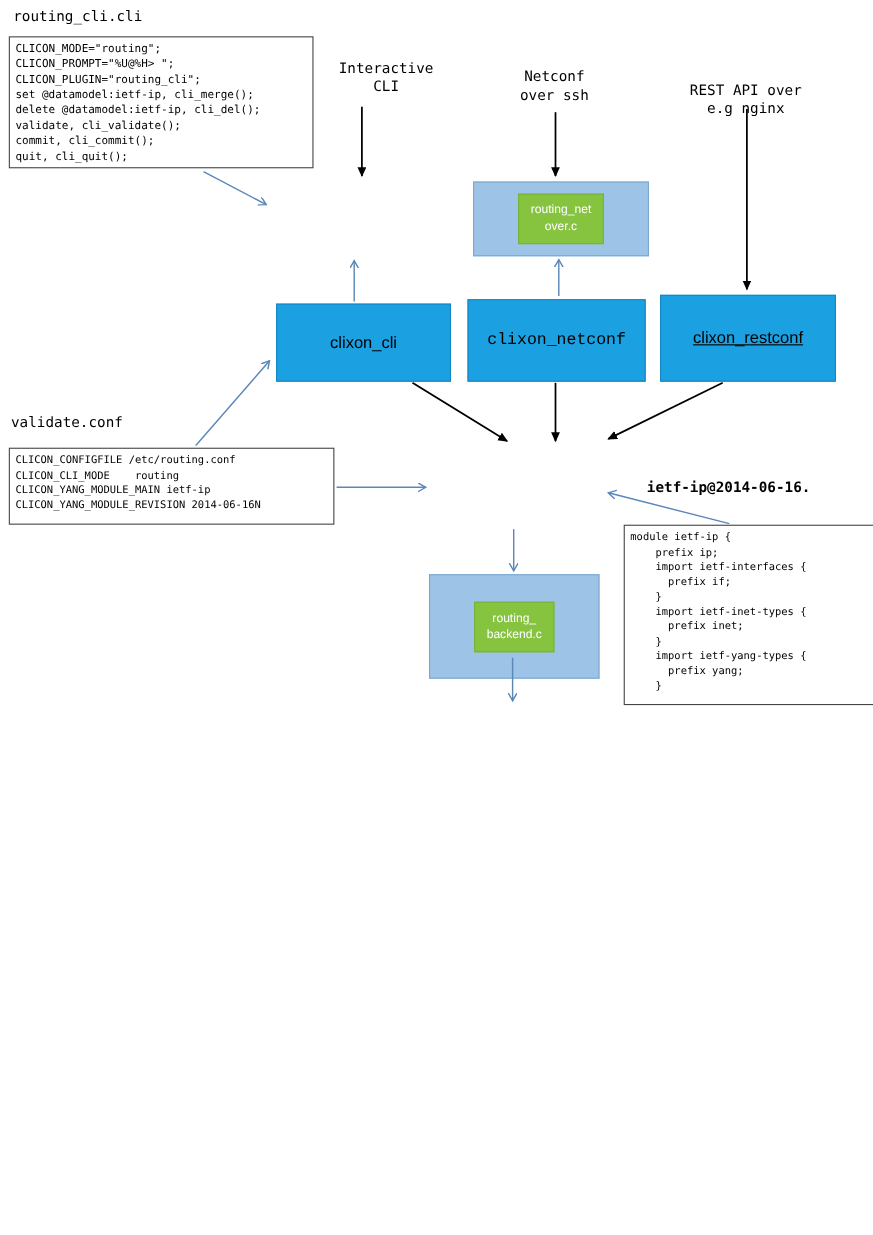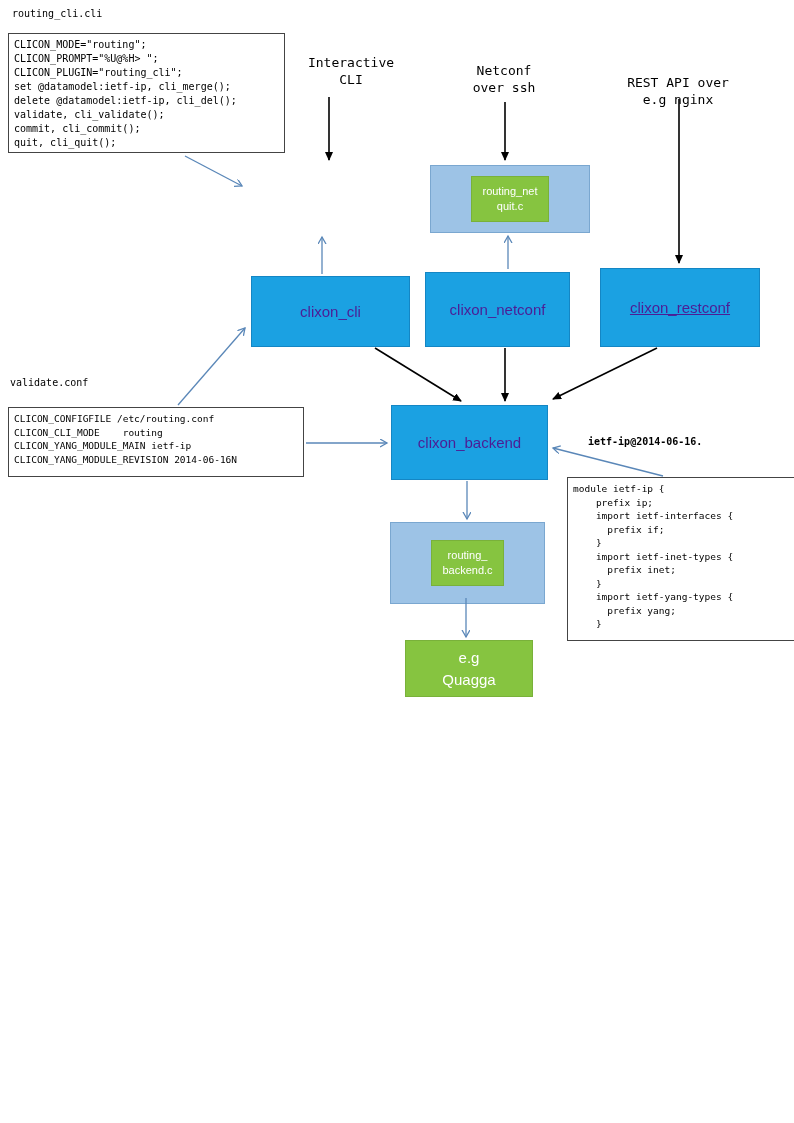--- a/index.html
+++ b/index.html
@@ -5,33 +5,33 @@
   :root{
     --node-blue:#1BA1E2;
     --node-light-blue:#9DC3E6;
     --node-green:#86C440;
     --arrow-blue:#5A87B8;
   }
   *{margin:0;padding:0;box-sizing:border-box;}
   html,body{width:794px;height:1123px;overflow:hidden;background:#ffffff;}
   #canvas{position:relative;width:794px;height:1123px;background:#ffffff;
           font-family:"DejaVu Sans Mono", monospace;}
-  .mono-title{position:absolute;font-size:10px;color:#000;white-space:pre;
+  .mono-title{position:absolute;font-size:13px;color:#000;white-space:pre;
               font-family:"DejaVu Sans Mono", monospace;}
   .code-box{position:absolute;border:1px solid #444;background:#fff;
             font-family:"DejaVu Sans Mono", monospace;font-size:10px;line-height:14px;
             padding:4px 5px;white-space:pre;overflow:hidden;color:#000;}
   .code-box.small{font-size:9.5px;line-height:13.5px;}
   .annotation{position:absolute;font-size:13px;line-height:17px;color:#000;
               text-align:center;white-space:pre-line;
               font-family:"DejaVu Sans Mono", monospace;}
   .node{position:absolute;display:flex;align-items:center;justify-content:center;
         text-align:center;font-family:"Liberation Sans", sans-serif;}
   .node-blue{background:var(--node-blue,#1BA1E2);border:1px solid #1486c4;
-             color:#4c1d95;font-size:15px;}
+             color:#000000;font-size:15px;}
   .node-lightblue{background:var(--node-light-blue,#9DC3E6);border:1px solid #7aa7d0;}
   .green-inner{background:var(--node-green,#86C440);border:1px solid #79b13a;color:#fff;
                font-size:11px;line-height:15px;text-align:center;white-space:pre-line;
                padding:7px 10px;font-family:"Liberation Sans", sans-serif;}
   .node-green{background:var(--node-green,#86C440);border:1px solid #79b13a;color:#fff;
               font-size:15px;line-height:22px;white-space:pre-line;}
   #arrows{position:absolute;left:0;top:0;width:794px;height:1123px;pointer-events:none;}
   .arrow-black{stroke:#000;stroke-width:1.6;}
   .arrow-blue{stroke:var(--arrow-blue,#5A87B8);stroke-width:1.3;}
   #head-black-path{fill:#000;}
@@ -54,53 +54,50 @@
 
   <div class="annotation" style="left:286px;top:54px;width:130px;">Interactive
 CLI</div>
   <div class="annotation" style="left:444px;top:62px;width:120px;">Netconf
 over ssh</div>
   <div class="annotation" style="left:608px;top:74px;width:140px;">REST API over
 e.g nginx</div>
 
   <div class="node node-lightblue" style="left:430px;top:165px;width:160px;height:68px;">
     <div class="green-inner">routing_net
-quit.c</div>
+over.c</div>
   </div>
 
   <div class="node node-blue" style="left:251px;top:276px;width:159px;height:71px;">clixon_cli</div>
-  <div class="node node-blue" style="left:425px;top:272px;width:145px;height:75px;">clixon_netconf</div>
+  <div class="node node-blue" style="left:425px;top:272px;width:162px;height:75px;font-family:Liberation Mono, monospace;">clixon_netconf</div>
   <div class="node node-blue" style="left:600px;top:268px;width:160px;height:79px;text-decoration:underline;">clixon_restconf</div>
-  <div class="node node-blue" style="left:391px;top:405px;width:157px;height:75px;">clixon_backend</div>
 
   <div class="mono-title" style="left:10px;top:377px;">validate.conf</div>
   <pre class="code-box small" style="left:8px;top:407px;width:296px;height:70px;">CLICON_CONFIGFILE /etc/routing.conf
 CLICON_CLI_MODE    routing
 CLICON_YANG_MODULE_MAIN ietf-ip
 CLICON_YANG_MODULE_REVISION 2014-06-16N</pre>
 
   <div class="mono-title" style="left:588px;top:436px;font-weight:bold;">ietf-ip@2014-06-16.</div>
   <pre class="code-box small" style="left:567px;top:477px;width:245px;height:164px;">module ietf-ip {
     prefix ip;
     import ietf-interfaces {
       prefix if;
     }
     import ietf-inet-types {
       prefix inet;
     }
     import ietf-yang-types {
       prefix yang;
     }</pre>
 
-  <div class="node node-lightblue" style="left:390px;top:522px;width:155px;height:82px;">
+  <div class="node node-lightblue" style="left:390px;top:522px;width:155px;height:95px;">
     <div class="green-inner">routing_
 backend.c</div>
   </div>
-  <div class="node node-green" style="left:405px;top:640px;width:128px;height:57px;">e.g
-Quagga</div>
 
   <svg id="arrows" viewBox="0 0 794 1123" xmlns="http://www.w3.org/2000/svg">
     <defs>
       <marker id="head-black" markerWidth="10" markerHeight="10" refX="8" refY="4" orient="auto" markerUnits="userSpaceOnUse">
         <path id="head-black-path" d="M0,0 L9,4 L0,8 z"></path>
       </marker>
       <marker id="head-blue" markerWidth="12" markerHeight="12" refX="7" refY="4" orient="auto" markerUnits="userSpaceOnUse">
         <path id="head-blue-path" d="M0,0 L7,4 L0,8"></path>
       </marker>
     </defs>

